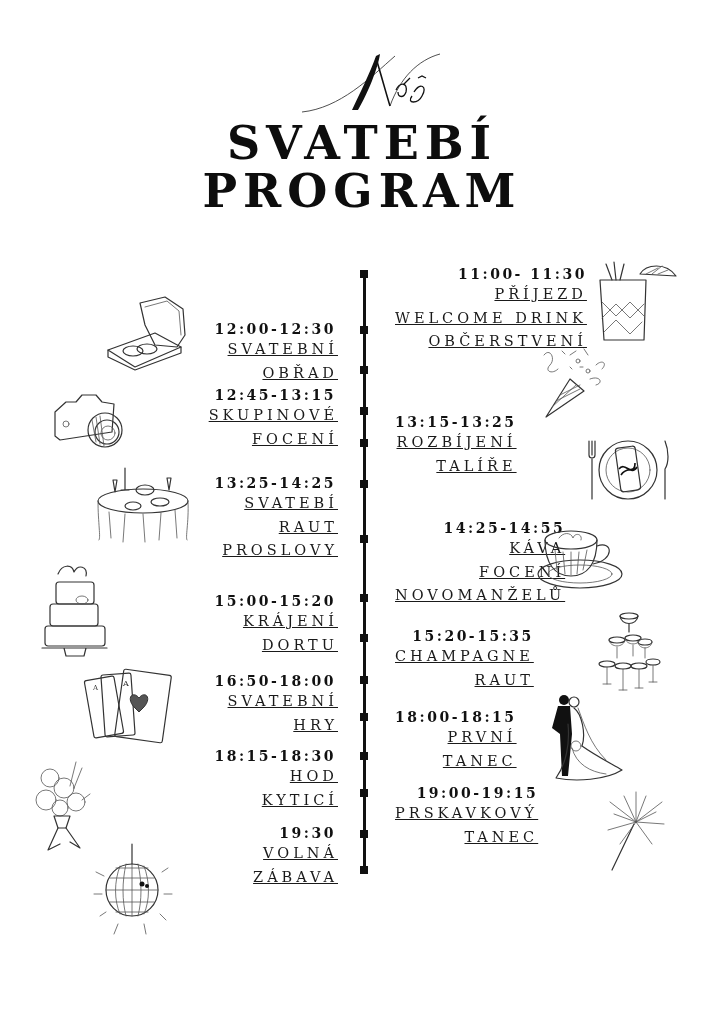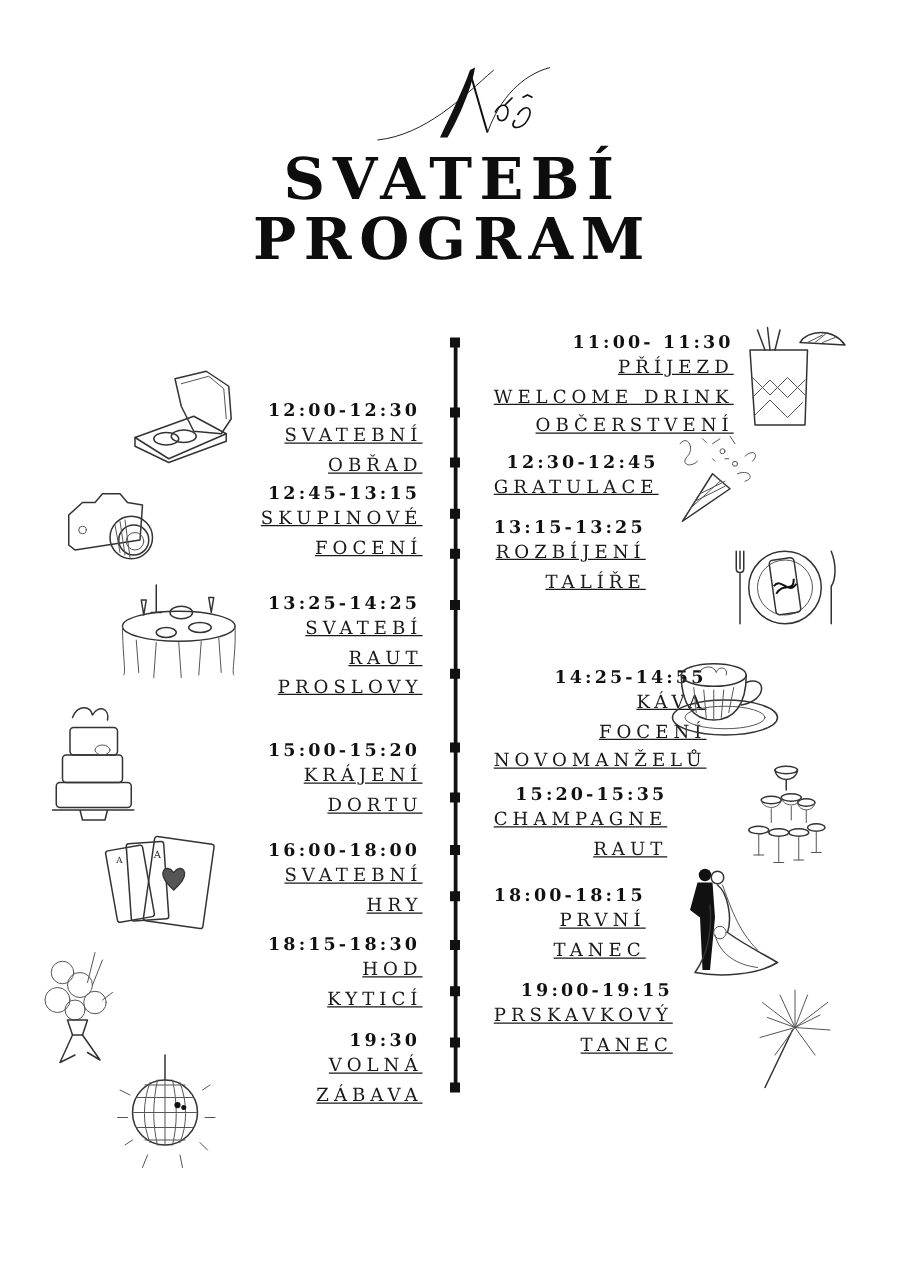--- a/index.html
+++ b/index.html
@@ -97,51 +97,47 @@
     <div class="label">SVATEBÍ</div>
     <div class="label">RAUT</div>
     <div class="label">PROSLOVY</div>
   </div>
   <div class="entry left" style="top:592px">
     <div class="time">15:00-15:20</div>
     <div class="label">KRÁJENÍ</div>
     <div class="label">DORTU</div>
   </div>
   <div class="entry left" style="top:672px">
-    <div class="time">16:00-18:00</div>
+    <div class="time">16:50-18:00</div>
     <div class="label">SVATEBNÍ</div>
     <div class="label">HRY</div>
   </div>
   <div class="entry left" style="top:747px">
     <div class="time">18:15-18:30</div>
     <div class="label">HOD</div>
     <div class="label">KYTICÍ</div>
   </div>
   <div class="entry left" style="top:824px">
     <div class="time">19:30</div>
     <div class="label">VOLNÁ</div>
     <div class="label">ZÁBAVA</div>
   </div>
 
   <div class="entry right" style="top:265px">
     <div class="time">11:00- 11:30</div>
     <div class="label">PŘÍJEZD</div>
     <div class="label">WELCOME DRINK</div>
     <div class="label">OBČERSTVENÍ</div>
   </div>
-  <div class="entry right" style="top:361px">
-    <div class="time">12:30-12:45</div>
-    <div class="label">GRATULACE</div>
-  </div>
   <div class="entry right" style="top:413px">
     <div class="time">13:15-13:25</div>
     <div class="label">ROZBÍJENÍ</div>
     <div class="label">TALÍŘE</div>
   </div>
-  <div class="entry right" style="top:533px">
+  <div class="entry right" style="top:519px">
     <div class="time">14:25-14:55</div>
     <div class="label">KÁVA</div>
     <div class="label">FOCENÍ</div>
     <div class="label">NOVOMANŽELŮ</div>
   </div>
   <div class="entry right" style="top:627px">
     <div class="time">15:20-15:35</div>
     <div class="label">CHAMPAGNE</div>
     <div class="label">RAUT</div>
   </div>

